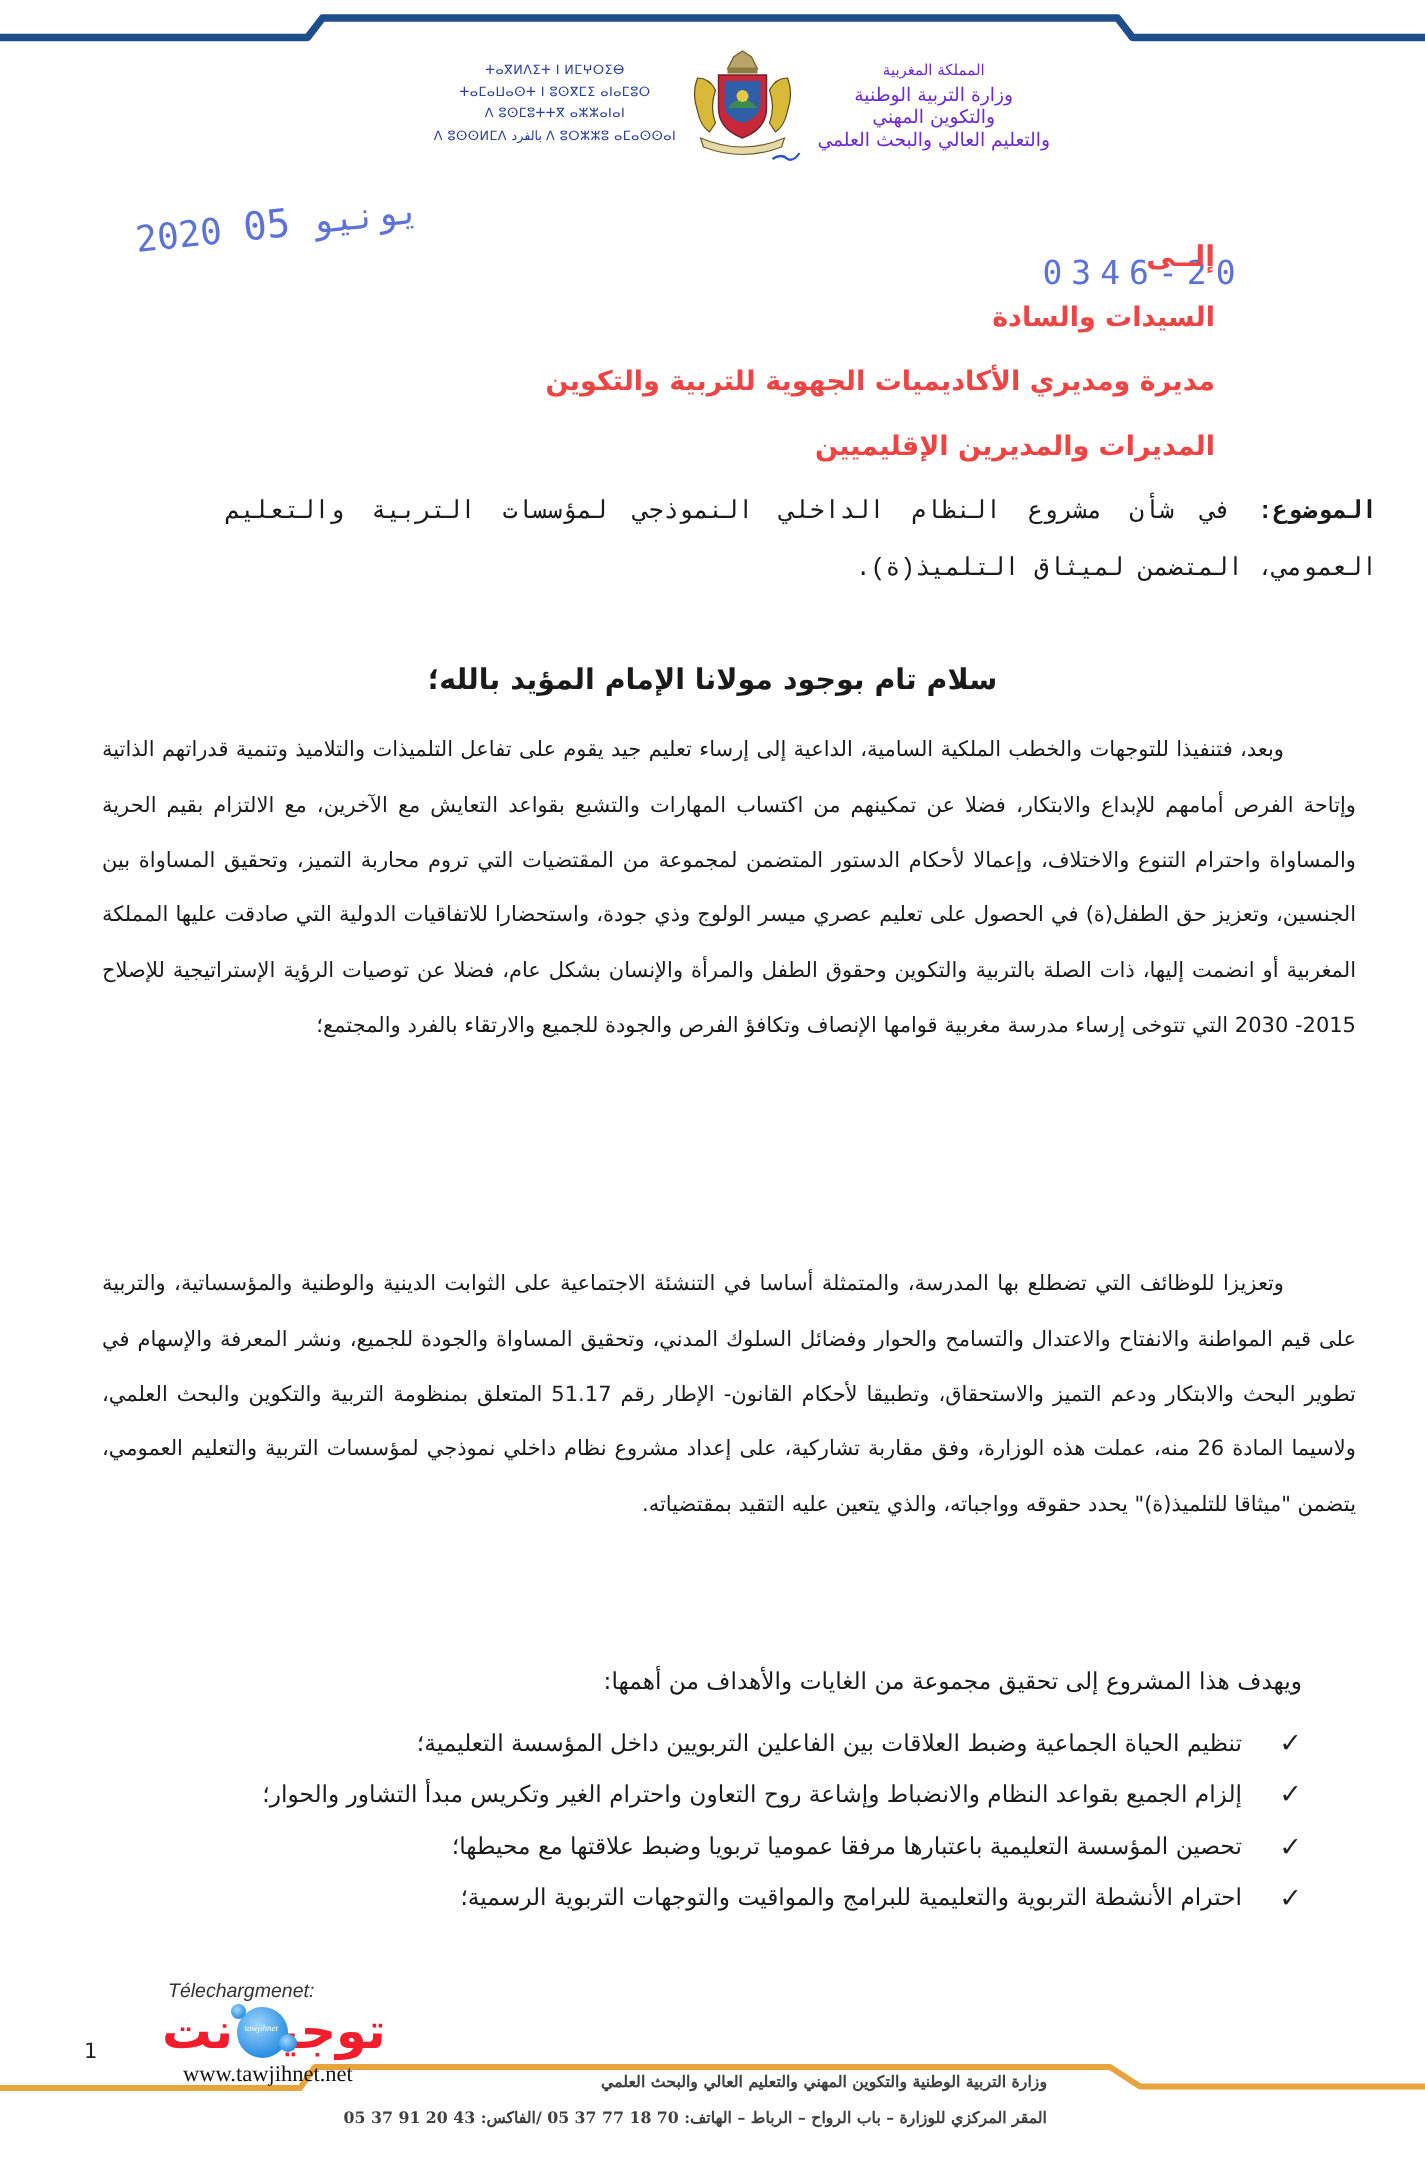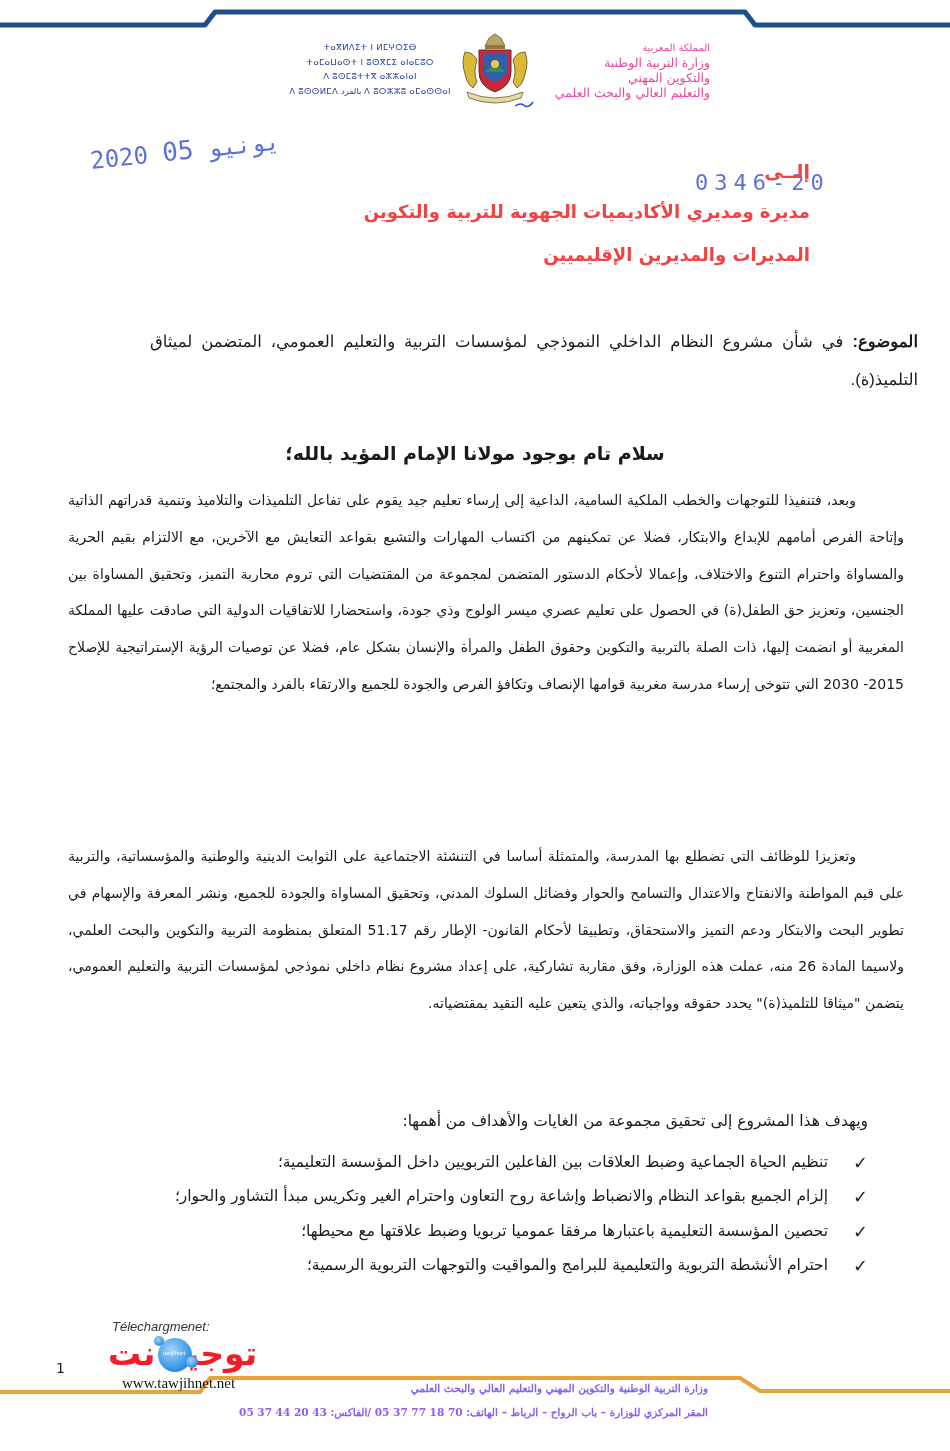--- a/index.html
+++ b/index.html
@@ -7,22 +7,22 @@
          font-family: "DejaVu Sans", sans-serif; color: #1a1a1a; }
   .abs { position: absolute; }
 
   
   #top-band { left: 0; top: 0; width: 950px; height: 40px; }
 
   
   .tifinagh { left: 270px; top: 40px; width: 200px; text-align: center;
               color: #2a3f9a; font-size: 8.5px; line-height: 14.5px; font-weight: normal;
               font-family: "DejaVu Sans", sans-serif; letter-spacing: 0.3px; }
-  .arabic-head { left: 535px; top: 40px; width: 175px; text-align: right; direction: rtl;
-                 color: #ec4899; font-size: 12.5px; line-height: 15px;
+  .arabic-head { left: 535px; top: 40px; width: 175px; text-align: center; direction: rtl;
+                 color: #6d28d9; font-size: 12.5px; line-height: 15px;
                  font-family: "DejaVu Serif", serif; }
   .arabic-head .l0 { font-size: 10px; }
   #emblem { left: 455px; top: 32px; width: 80px; height: 78px; }
 
   
   .to-block { left: 200px; top: 156px; width: 610px; text-align: right; direction: rtl;
               font-family: "DejaVu Sans", sans-serif; font-weight: bold; color: #ef4444; }
   .to-block div { height: 43px; line-height: 43px; }
   .to-block .t0 { font-size: 19px; height: 34px; line-height: 30px; }
   .to-block .t1 { font-size: 18px; }
@@ -32,21 +32,21 @@
   .stamp-date { left: 92px; top: 145px; color: #5d72d8; font-size: 24px;
                 font-family: "DejaVu Sans Mono", monospace; transform: rotate(-6deg);
                 transform-origin: left bottom; direction: ltr; white-space: nowrap; }
   .stamp-date .d-day { font-size: 26px; }
   .stamp-num { left: 695px; top: 170px; color: #5d72d8; font-size: 22px; letter-spacing: 6px;
                font-family: "DejaVu Sans Mono", monospace; direction: ltr; }
 
   
   .rtl { direction: rtl; text-align: justify; text-align-last: right; }
   .subject { left: 150px; top: 322px; width: 768px; font-size: 16.5px; line-height: 38px;
-             font-family: Liberation Sans, sans-serif; }
+             font-family: Liberation Mono, monospace; }
   .subject b { font-weight: bold; }
   .greeting { left: 250px; top: 436px; width: 450px; text-align: center; direction: rtl;
               font-size: 19px; font-weight: bold; line-height: 34px; }
   .para { left: 68px; width: 836px; font-size: 14px; line-height: 36.8px; }
   #para1 { top: 482px; }
   #para2 { top: 838px; }
   .para p { margin: 0; text-indent: 48px; }
   .intro { left: 200px; top: 1106px; width: 668px; direction: rtl; text-align: right;
            font-size: 15.5px; line-height: 30px; }
   .goals { left: 68px; top: 1146px; width: 800px; direction: rtl; font-size: 15.5px;
@@ -66,22 +66,22 @@
   .wm-logo .ball span { position: absolute; left: 5px; top: 12px; font-size: 6px; color: #fff;
                         font-family: "Liberation Serif", serif; font-style: italic; }
   .wm-logo .b2 { left: 46px; top: 0; width: 10px; height: 10px; }
   .wm-logo .b3 { left: 78px; top: 20px; width: 12px; height: 12px; }
   .wm-url { left: 122px; top: 1375px; font-family: "Liberation Serif", serif; 
             font-size: 15px; color: #111; }
   .page-num { left: 56px; top: 1360px; font-size: 14px; color: #222; }
 
   
   #bottom-band { left: 0; top: 1360px; width: 950px; height: 40px; }
-  .footer { left: 258px; top: 1378px; width: 450px; text-align: right; direction: rtl;
-            color: #8b5cf6; font-weight: bold; font-family: "DejaVu Serif", serif; }
+  .footer { left: 248px; top: 1378px; width: 450px; text-align: right; direction: rtl;
+            color: #404040; font-weight: bold; font-family: "DejaVu Serif", serif; }
   .footer .f1 { font-size: 10.5px; line-height: 20px; padding-right: 0; }
   .footer .f2 { font-size: 10.5px; line-height: 20px; margin-top: 4px; white-space: nowrap; }
   .footer .f2 .num { direction: ltr; unicode-bidi: embed; }
 </style>
 </head>
 <body>
 
 <svg id="top-band" class="abs" viewBox="0 0 950 40" width="950" height="40">
   <path d="M0 25 L205 25 L215 12 L745 12 L755 25 L950 25" fill="none" stroke="#1f4e8c" stroke-width="5" stroke-linejoin="round"></path>
 </svg>
@@ -120,20 +120,21 @@
 
 <div class="abs stamp-date">
   <span>2020</span>
   <span>يونيو</span>
   <span class="d-day">05</span>
 </div>
 <div class="abs stamp-num">0346-20</div>
 
 <div class="abs to-block">
   <div class="t0">إلــى</div>
+  <div class="t1">السيدات والسادة</div>
   <div class="t2">مديرة ومديري الأكاديميات الجهوية للتربية والتكوين</div>
   <div class="t3">المديرات والمديرين الإقليميين</div>
 </div>
 
 <div class="abs subject rtl">
   <b>الموضوع:</b><span> في شأن مشروع النظام الداخلي النموذجي لمؤسسات التربية والتعليم العمومي، المتضمن لميثاق التلميذ(ة).</span>
 </div>
 
 <div class="abs greeting">سلام تام بوجود مولانا الإمام المؤيد بالله؛</div>
 
@@ -168,15 +169,15 @@
   <span class="ball b3"></span>
 </div>
 <div class="abs wm-url">www.tawjihnet.net</div>
 
 <div class="abs footer">
   <div class="f1">وزارة التربية الوطنية والتكوين المهني والتعليم العالي والبحث العلمي</div>
   <div class="f2">
     <span>المقر المركزي للوزارة – باب الرواح – الرباط – الهاتف:</span>
     <span class="num">05 37 77 18 70</span>
     <span>/الفاكس:</span>
-    <span class="num">05 37 44 20 43</span>
+    <span class="num">05 37 91 20 43</span>
   </div>
 </div>
 
 </body></html>

